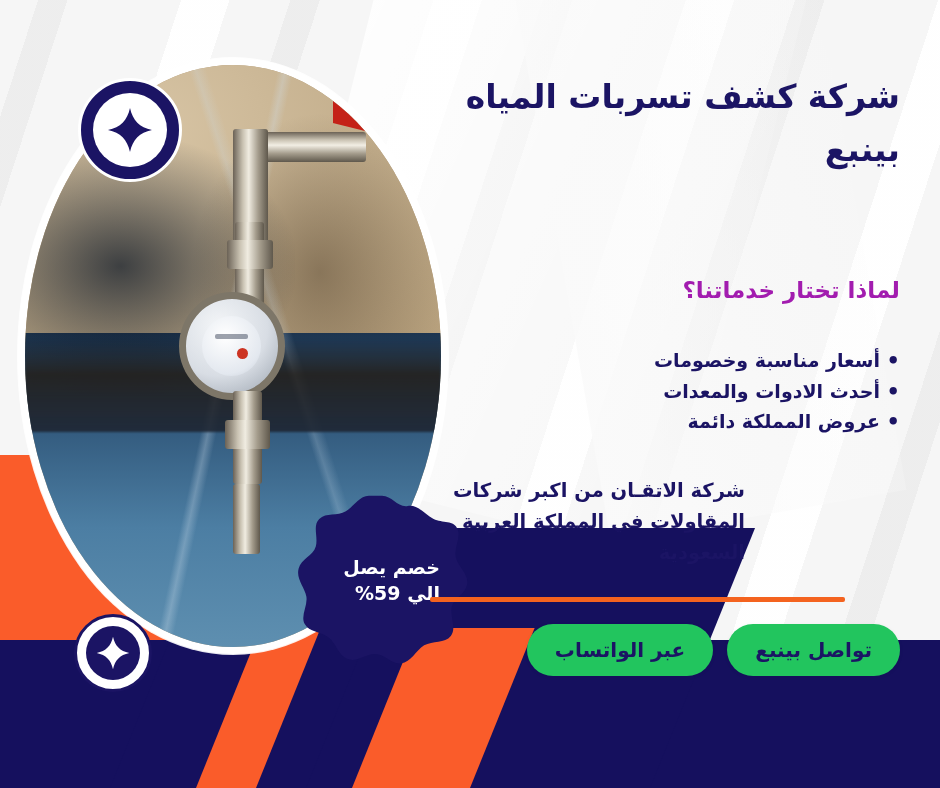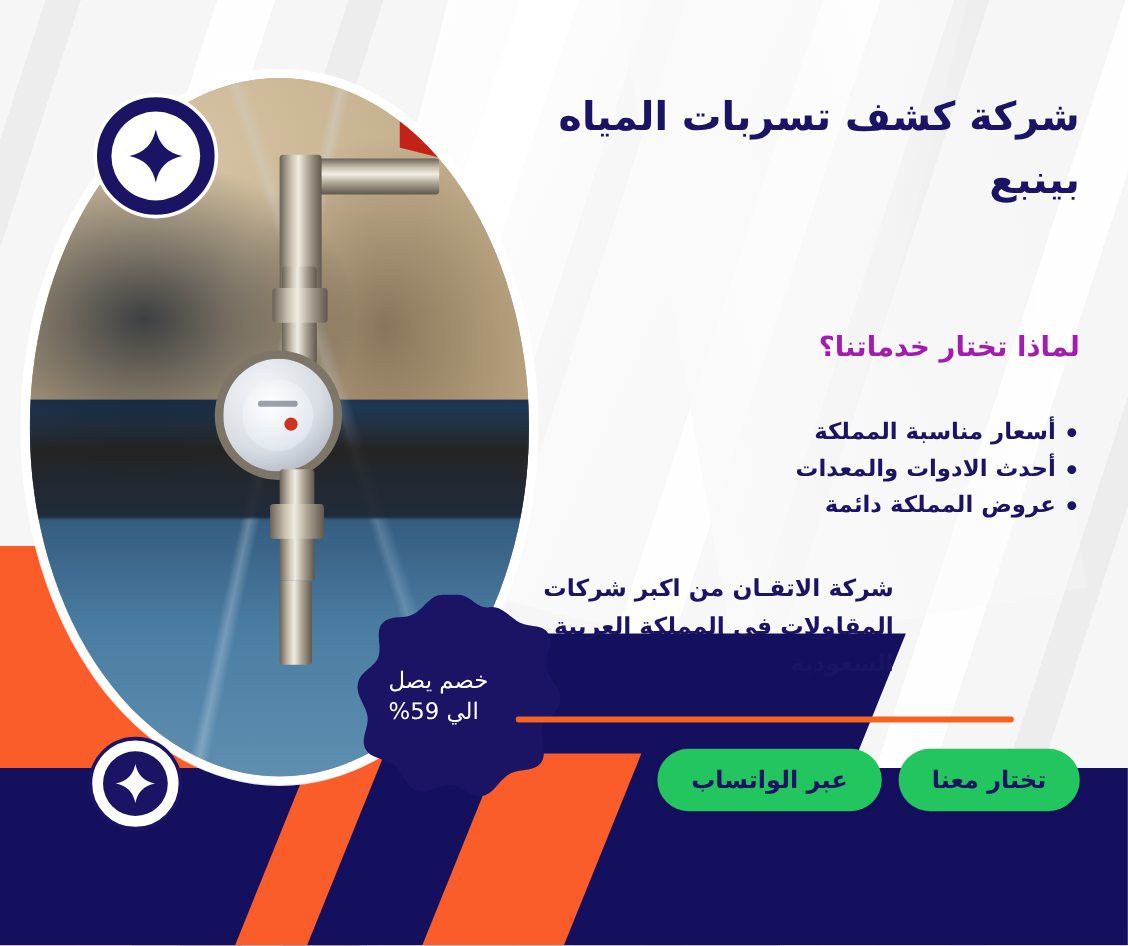--- a/index.html
+++ b/index.html
@@ -262,23 +262,23 @@
     width: 172px; height: 172px;
     display: flex;
     align-items: center;
     justify-content: center;
   }
   .badge svg { position: absolute; inset: 0; width: 100%; height: 100%; }
   .badge-text {
     position: relative;
     color: #ffffff;
     font-size: 19px;
-    font-weight: 400;
+    font-weight: 700;
     line-height: 1.38;
-    text-align: left;
+    text-align: right;
     width: 116px;
     direction: rtl;
     letter-spacing: .2px;
   }
 
   
   .content {
     position: absolute;
     right: 40px;
     top: 70px;
@@ -439,28 +439,28 @@
       <span>الي 59%</span>
     </div>
   </div>
 
   <div class="content">
     <h1 class="headline">شركة كشف تسربات المياه بينبع</h1>
 
     <h2 class="subhead">لماذا تختار خدماتنا؟</h2>
 
     <ul class="bullets">
-      <li>أسعار مناسبة المملكة</li>
+      <li>أسعار مناسبة وخصومات</li>
       <li>أحدث الادوات والمعدات</li>
       <li>عروض المملكة دائمة</li>
     </ul>
 
     <p class="blurb">شركة الاتقـان من اكبر شركات المقاولات في المملكة العربية السعودية</p>
 
     <div class="divider"></div>
 
     <div class="cta-row">
-      <button class="cta">تختار معنا</button>
+      <button class="cta">تواصل بينبع</button>
       <button class="cta">عبر الواتساب</button>
     </div>
   </div>
 
 </div>
 
 </body></html>

